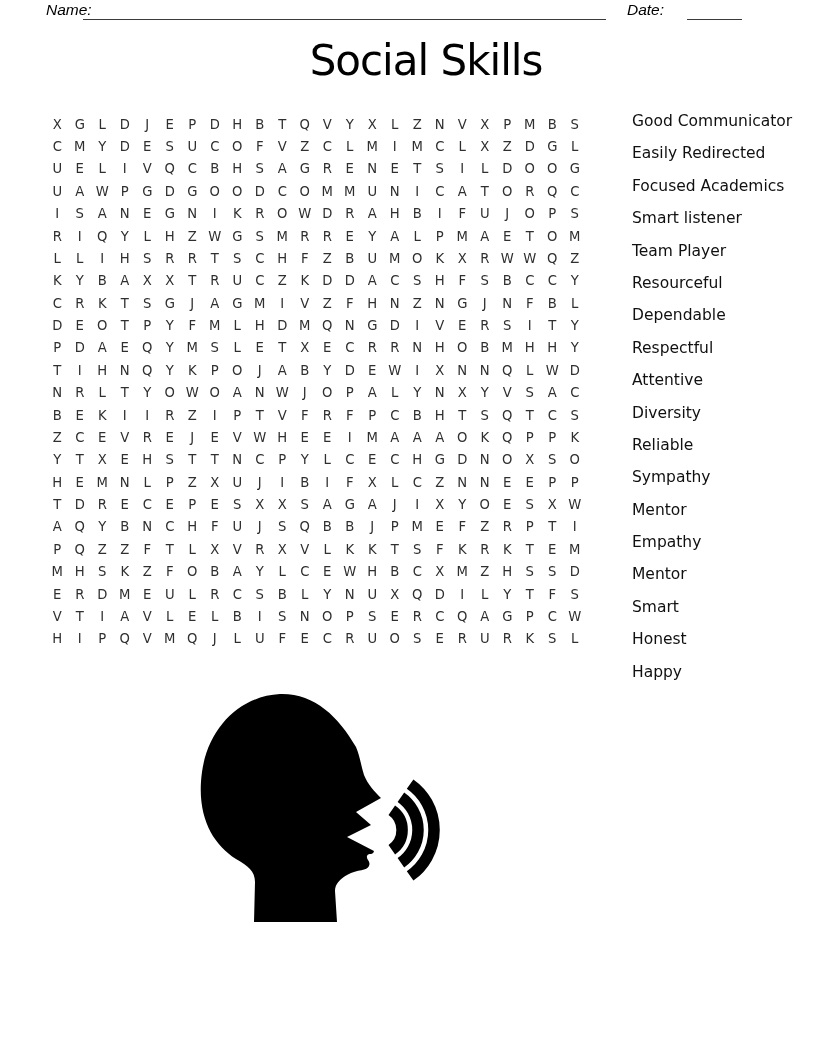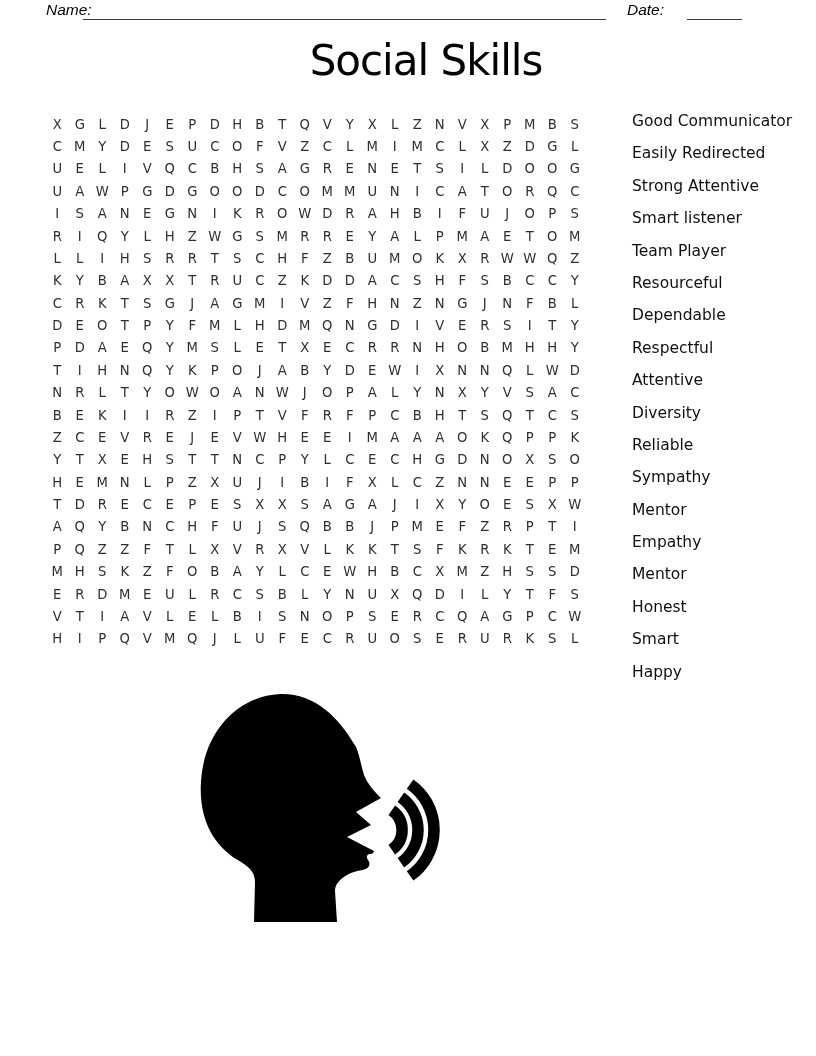--- a/index.html
+++ b/index.html
@@ -621,35 +621,35 @@
       <span>U</span>
       <span>R</span>
       <span>K</span>
       <span>S</span>
       <span>L</span>
     </div>
 
   <ul class="words" id="word-list">
       <li>Good Communicator</li>
       <li>Easily Redirected</li>
-      <li>Strong Attentive</li>
+      <li>Focused Academics</li>
       <li>Smart listener</li>
       <li>Team Player</li>
       <li>Resourceful</li>
       <li>Dependable</li>
       <li>Respectful</li>
       <li>Attentive</li>
       <li>Diversity</li>
       <li>Reliable</li>
       <li>Sympathy</li>
       <li>Mentor</li>
       <li>Empathy</li>
       <li>Mentor</li>
+      <li>Smart</li>
       <li>Honest</li>
-      <li>Smart</li>
       <li>Happy</li>
     </ul>
 
   <svg class="talker" viewBox="0 0 280 260" xmlns="http://www.w3.org/2000/svg" aria-hidden="true">
     <path fill="#000000" d="
       M100,14
       C60,16 28,48 22,92
       C16,135 32,164 56,179
       C68,186 75,191 75,202
       L74,242

